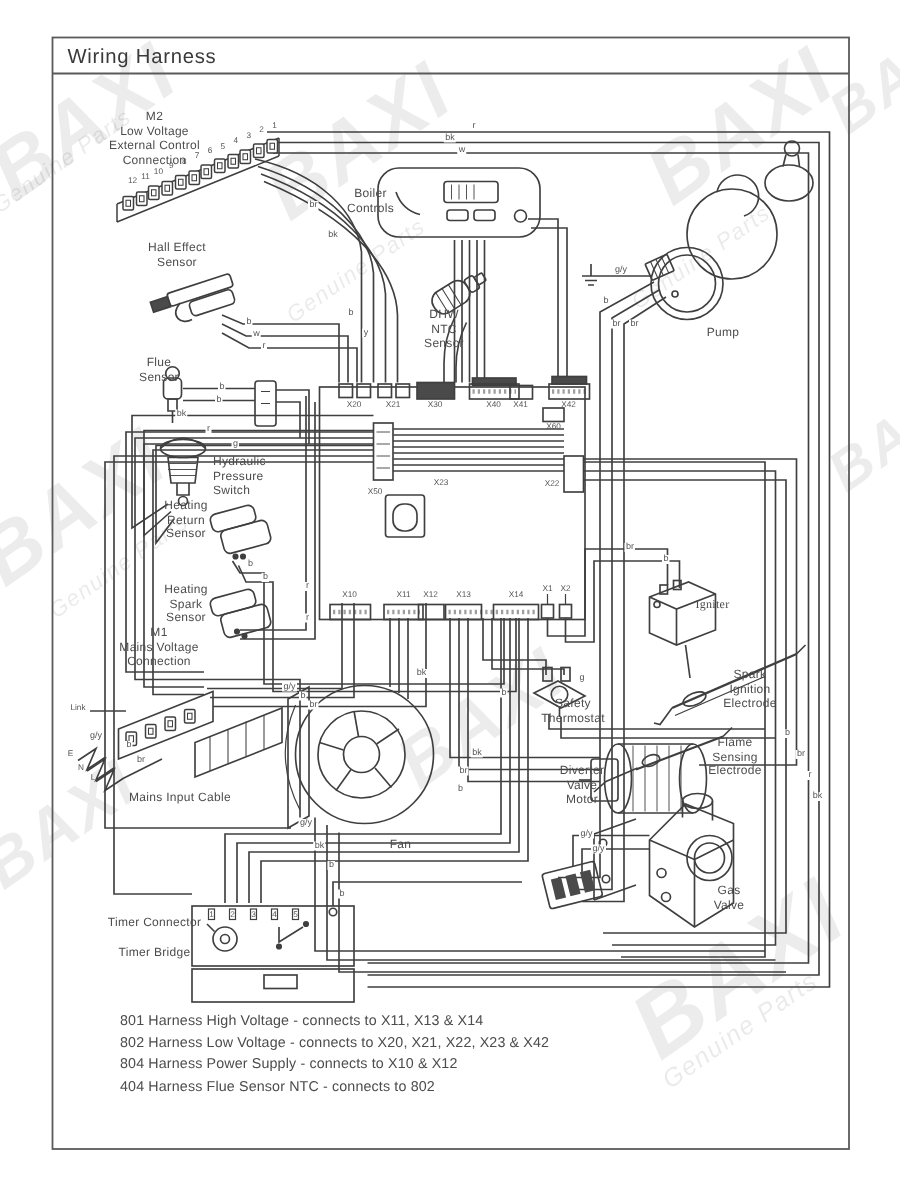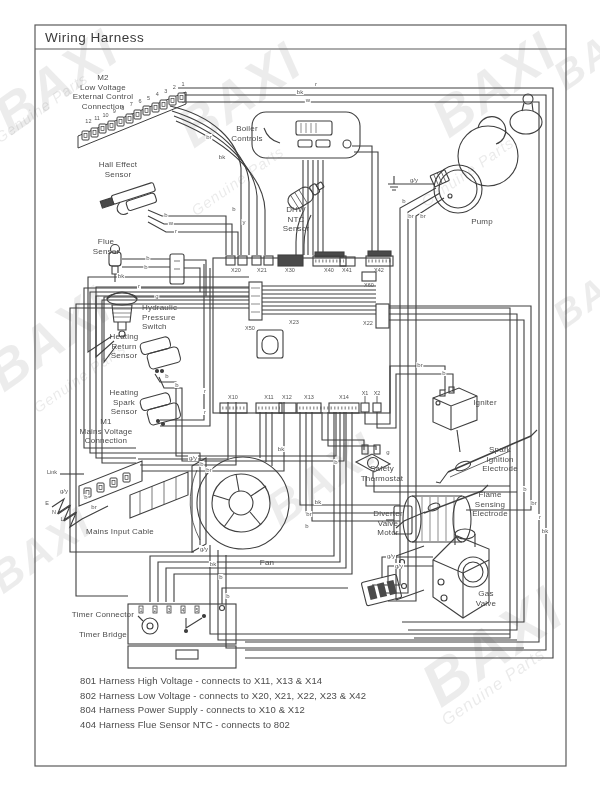--- a/index.html
+++ b/index.html
@@ -480,21 +480,21 @@
         <div>Thermostat</div>
       </div>
       <div class="comp-label" style="left: 328px; top: 509px;">
         <div>Diverter</div>
         <div>Valve</div>
         <div>Motor</div>
       </div>
       <div class="comp-label" style="left: 207px; top: 558px;">
         <div>Fan</div>
       </div>
-      <div class="comp-label" style="left: 425px; top: 398px;">
+      <div class="comp-label" style="left: 415px; top: 398px; font-family: Liberation Serif, serif;">
         <div>Igniter</div>
       </div>
       <div class="comp-label" style="left: 440px; top: 445px;">
         <div>Spark</div>
         <div>Ignition</div>
         <div>Electrode</div>
       </div>
       <div class="comp-label" style="left: 430px; top: 490px;">
         <div>Flame</div>
         <div>Sensing</div>

